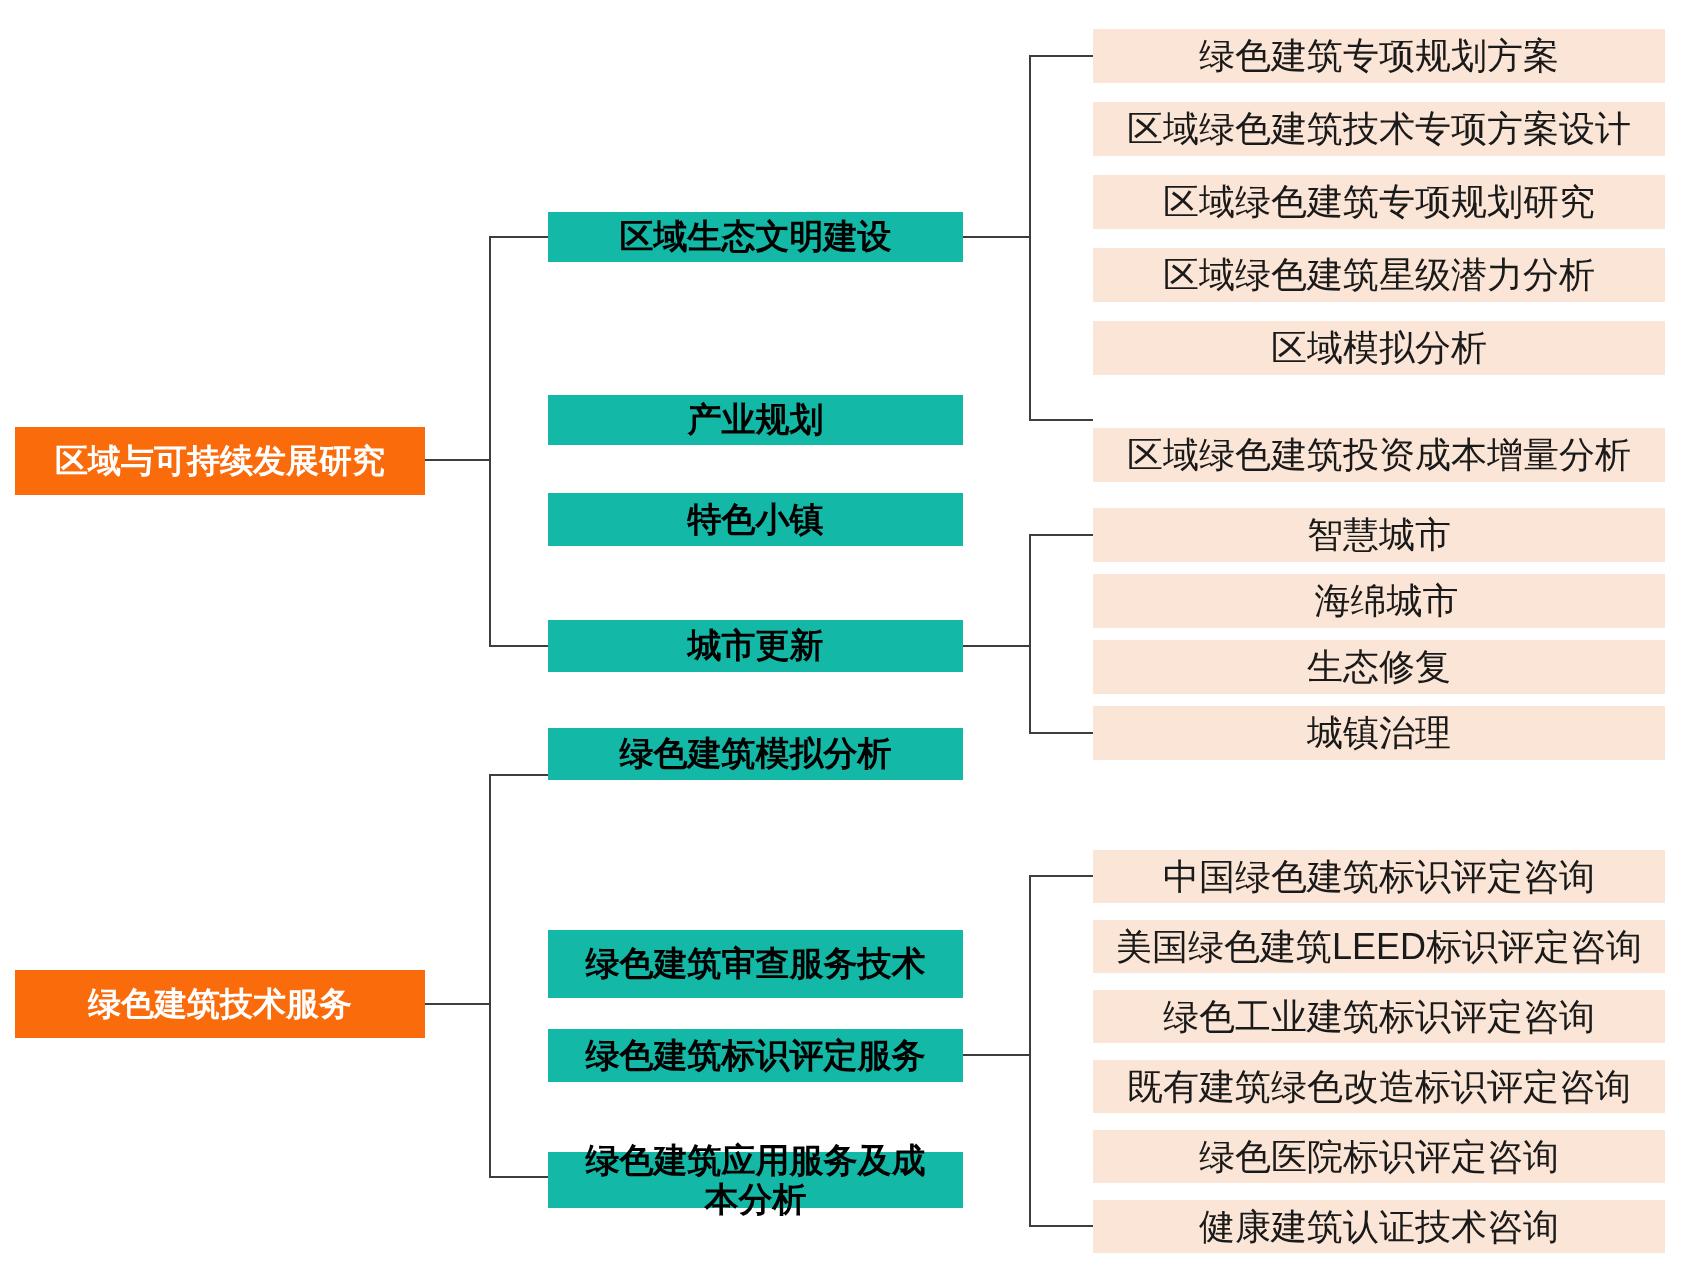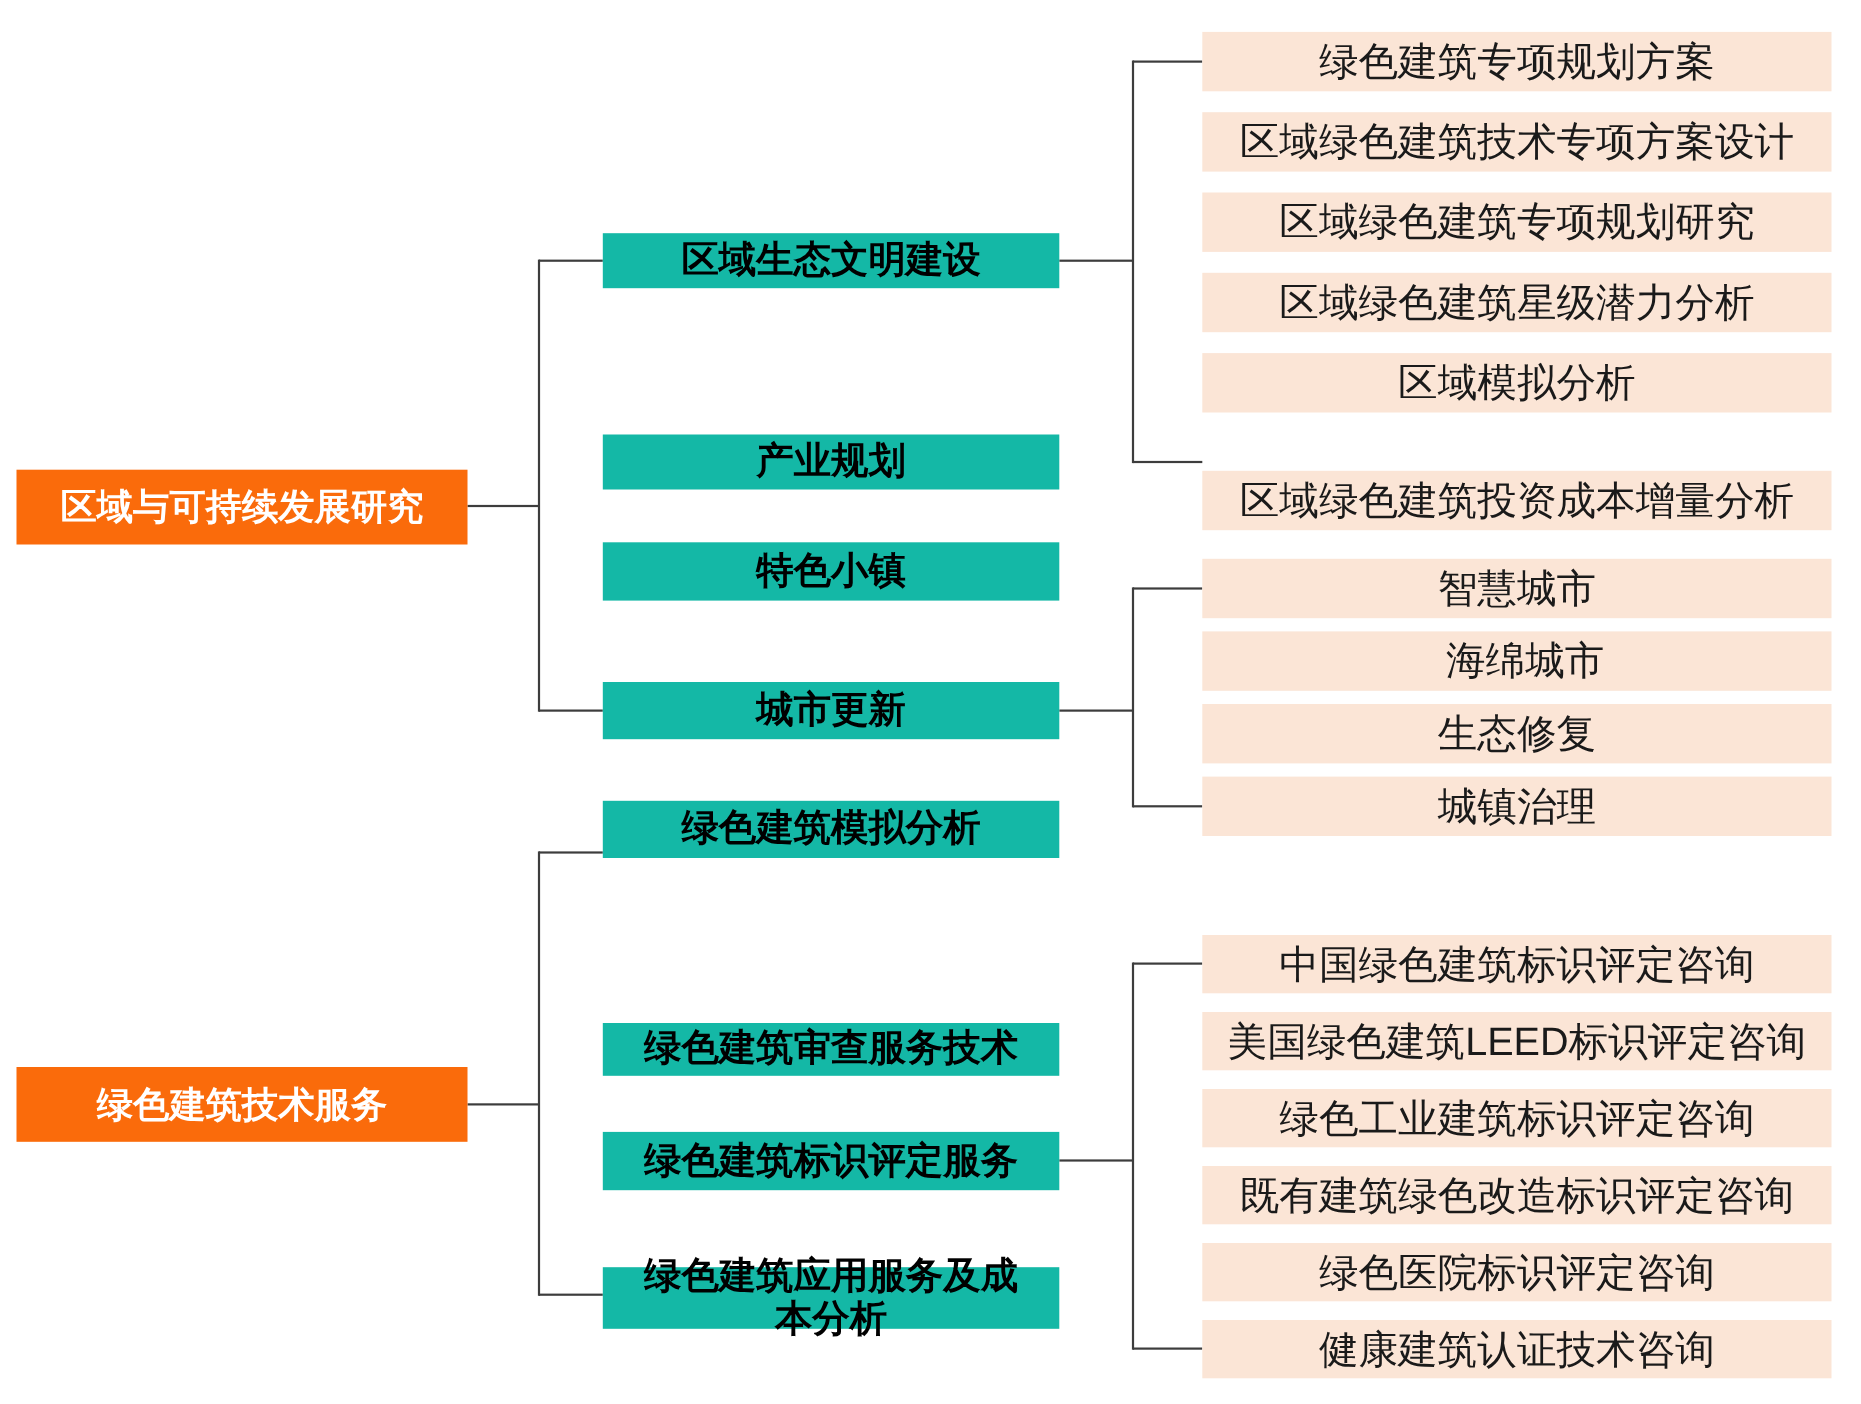--- a/index.html
+++ b/index.html
@@ -96,21 +96,21 @@
   </div>
   <div class="node branch" style="top:493px;height:53px;">
     <span>特色小镇</span>
   </div>
   <div class="node branch" style="top:620px;height:52px;">
     <span>城市更新</span>
   </div>
   <div class="node branch" style="top:728px;height:52px;">
     <span>绿色建筑模拟分析</span>
   </div>
-  <div class="node branch" style="top:930px;height:48px;">
+  <div class="node branch" style="top:930px;height:68px;">
     <span>绿色建筑审查服务技术</span>
   </div>
   <div class="node branch" style="top:1029px;height:53px;">
     <span>绿色建筑标识评定服务</span>
   </div>
   <div class="node branch" style="top:1152px;height:56px;">
     <span class="wrap">绿色建筑应用服务及成本分析</span>
   </div>
 
   <div class="node leaf" style="top:29px;height:54px;">

